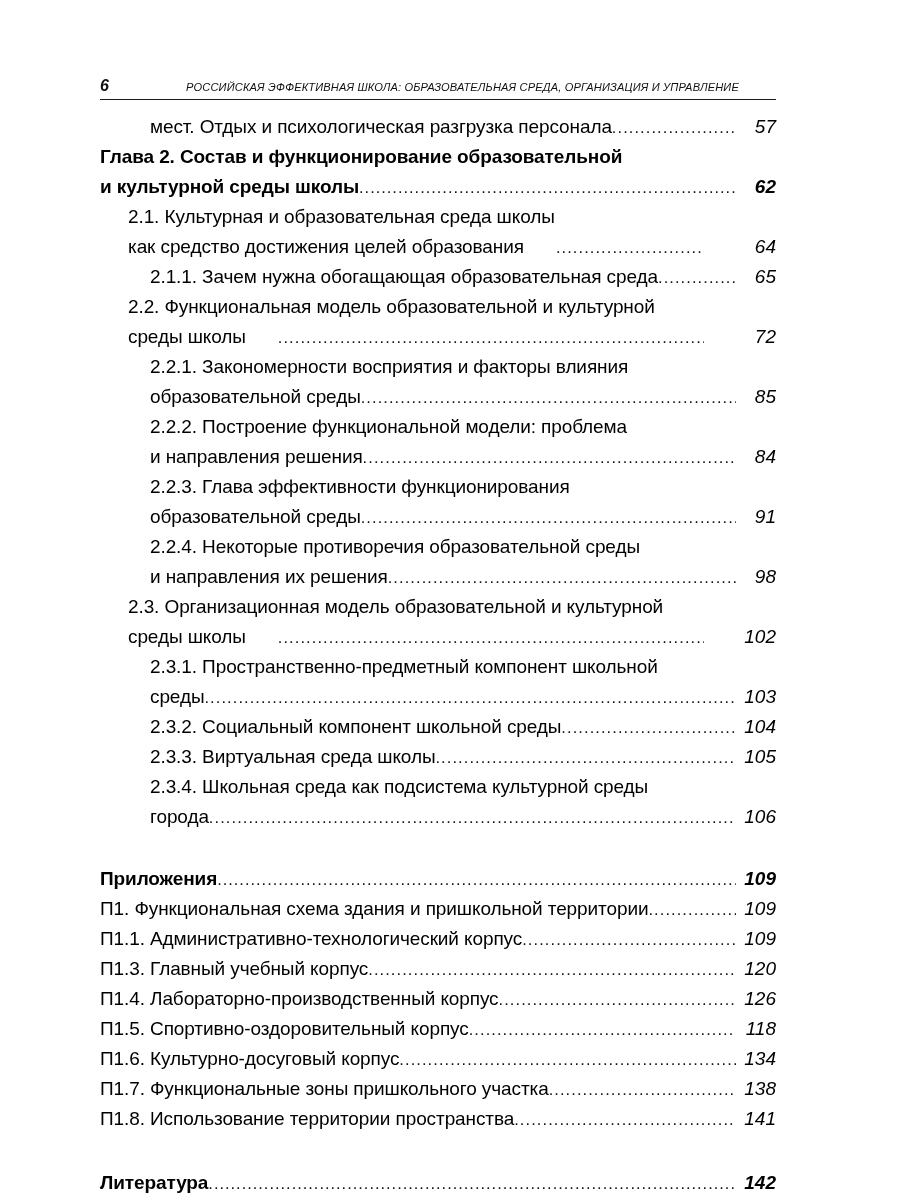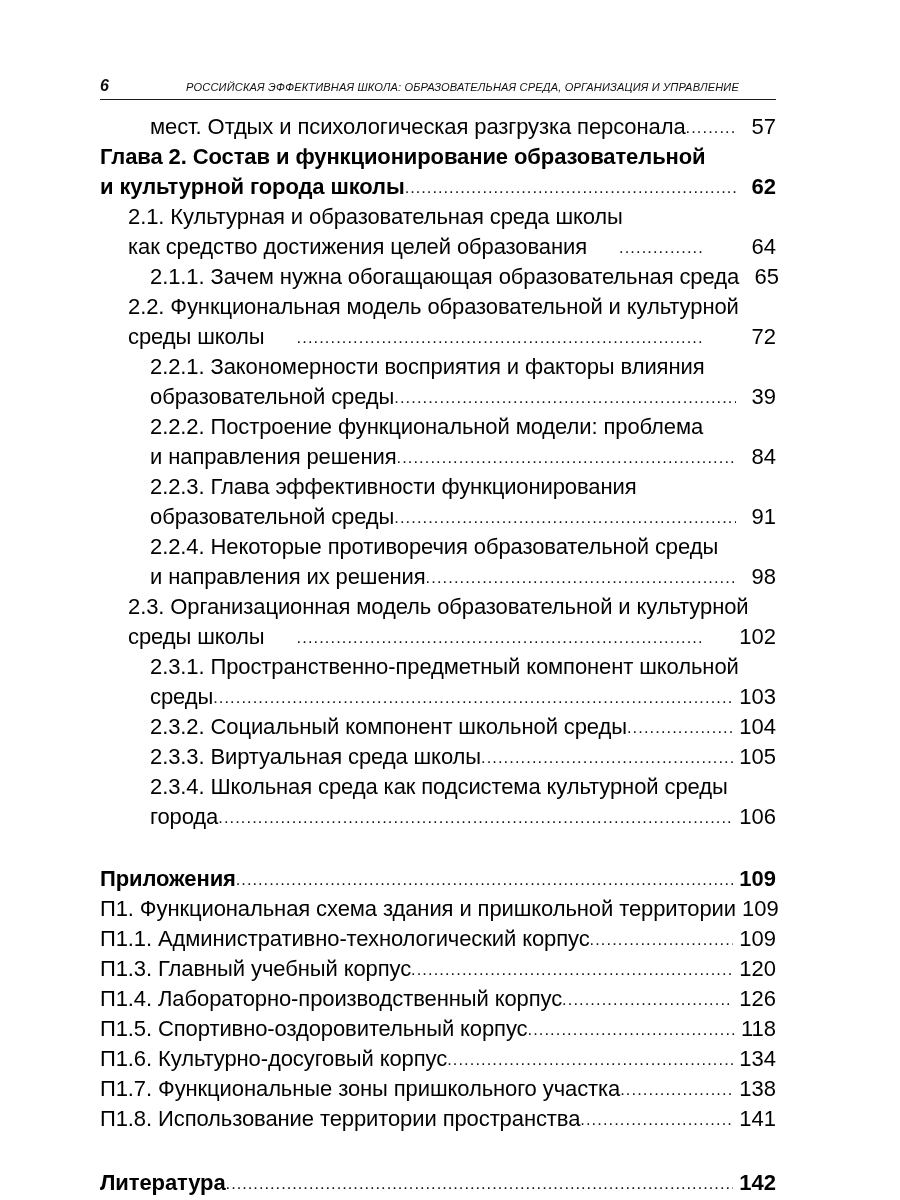--- a/index.html
+++ b/index.html
@@ -52,21 +52,21 @@
   .toc {
     position: absolute;
     left: 100px;
     top: 112px;
     width: 676px;
   }
 
   .toc-line {
     display: flex;
     align-items: flex-start;
-    font-size: 22px;
+    font-size: 19px;
     line-height: 30px;
     height: 30px;
     white-space: nowrap;
   }
   .toc-line .txt {
     flex: 0 0 auto;
     letter-spacing: -0.1px;
   }
   .toc-line .leader {
     flex: 1 1 auto;
@@ -81,20 +81,21 @@
   }
   .toc-line .leader::before {
     content: "........................................................................................................................................";
   }
   .toc-line .pg {
     flex: 0 0 auto;
     text-align: right;
     min-width: 34px;
     padding-left: 5px;
     font-variant-numeric: lining-nums;
+    font-style: italic;
   }
   .toc-line.no-leader .leader::before { content: ""; }
 
   
   .toc-line.bold { font-weight: 700; }
   .toc-line.bold .leader { letter-spacing: 1.0px; font-weight: 400; }
 
   
   .ind-0  { padding-left: 0px; }
   .ind-1  { padding-left: 28px; }
@@ -120,21 +121,21 @@
           <span class="txt">мест. Отдых и  психологическая разгрузка персонала</span>
           <span class="leader"></span>
           <span class="pg">57</span>
         </div>
         <div class="toc-line ind-0 bold no-leader">
           <span class="txt">Глава 2. Состав и  функционирование образовательной</span>
           <span class="leader"></span>
           <span class="pg"></span>
         </div>
         <div class="toc-line ind-0 bold">
-          <span class="txt">и культурной города школы</span>
+          <span class="txt">и культурной среды школы</span>
           <span class="leader"></span>
           <span class="pg">62</span>
         </div>
         <div class="toc-line ind-1 no-leader">
           <span class="txt">2.1. Культурная и  образовательная среда школы</span>
           <span class="leader"></span>
           <span class="pg"></span>
         </div>
         <div class="toc-line ind-1c">
           <span class="txt">как средство достижения целей образования </span>
@@ -157,21 +158,21 @@
           <span class="pg">72</span>
         </div>
         <div class="toc-line ind-2 no-leader">
           <span class="txt">2.2.1. Закономерности восприятия и  факторы влияния</span>
           <span class="leader"></span>
           <span class="pg"></span>
         </div>
         <div class="toc-line ind-2c">
           <span class="txt">образовательной среды</span>
           <span class="leader"></span>
-          <span class="pg">39</span>
+          <span class="pg">85</span>
         </div>
         <div class="toc-line ind-2 no-leader">
           <span class="txt">2.2.2. Построение функциональной модели: проблема</span>
           <span class="leader"></span>
           <span class="pg"></span>
         </div>
         <div class="toc-line ind-2c">
           <span class="txt">и направления решения</span>
           <span class="leader"></span>
           <span class="pg">84</span>

